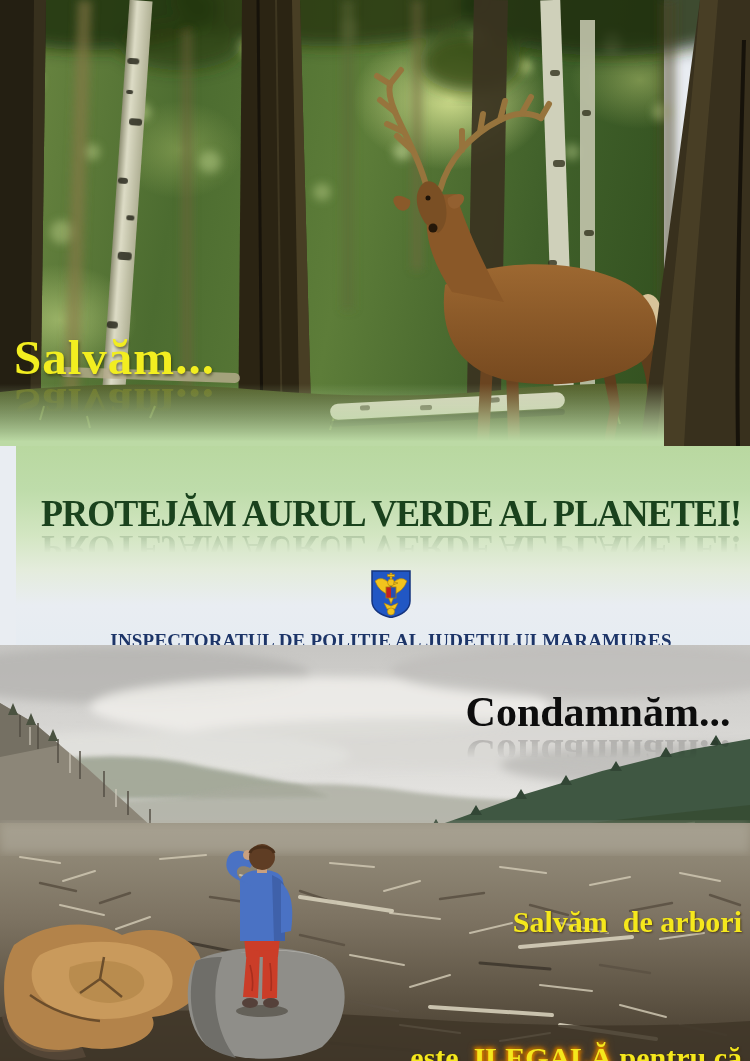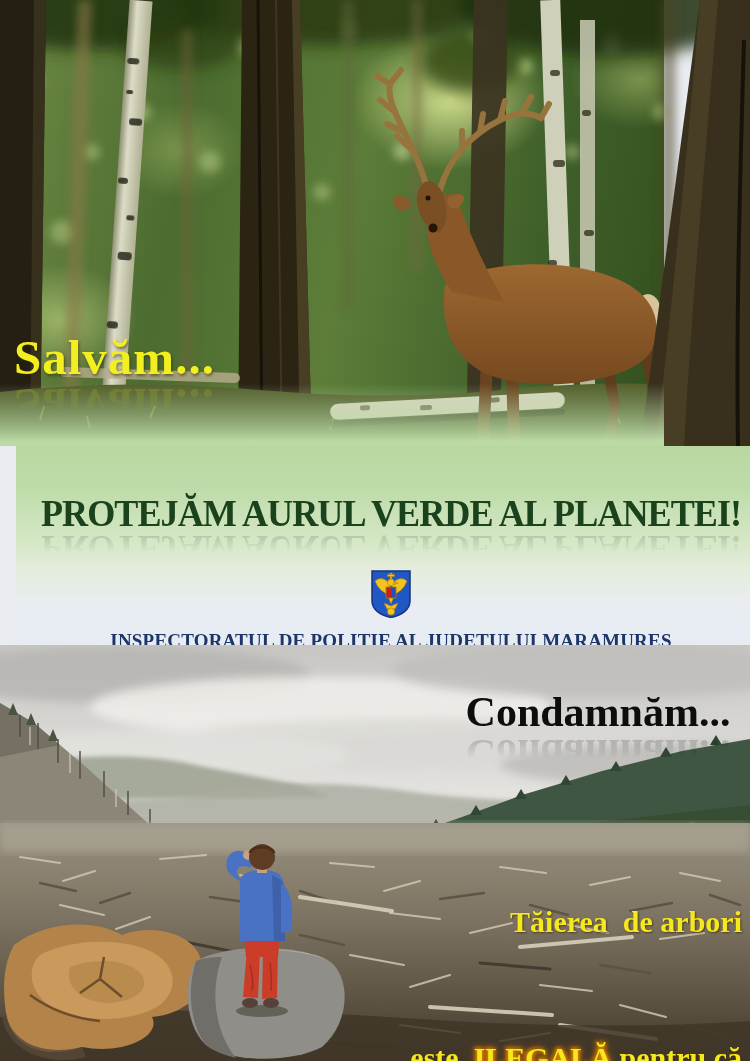--- a/index.html
+++ b/index.html
@@ -455,21 +455,21 @@
         <rect x="257" y="220" width="10" height="8" fill="#c9a080"></rect>
         <circle cx="262" cy="212" r="13" fill="#5f3d24"></circle>
         <path d="M250,208 C252,200 272,200 274,208" stroke="#4a2f1a" stroke-width="3" fill="none"></path>
       </g>
     </svg>
 
     <div class="slogan-condemn">Condamnăm...</div>
     <div class="slogan-condemn-reflect" aria-hidden="true">Condamnăm...</div>
 
     <div class="message">
-      <span class="msg-line plain">Tăierea  de arbori</span>
+      <span class="msg-line plain">Salvăm  de arbori</span>
       <span class="msg-line mt1"><span class="plain">este  </span><span class="glow">ILEGALĂ</span><span class="plain"> pentru că</span></span>
       
       
       
     </div>
   </div>
 
 </div>
 
 </body></html>

